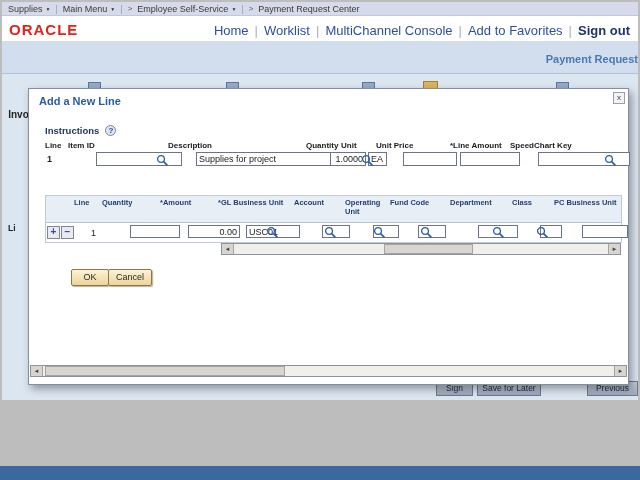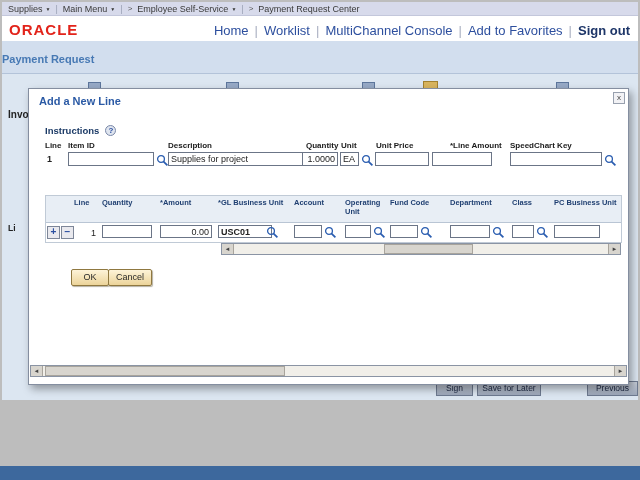--- a/index.html
+++ b/index.html
@@ -19,25 +19,25 @@
   .topbar { position:absolute; left:2px; top:16px; right:2px; height:25px; background:#ffffff; }
   .logo { position:absolute; left:7px; top:5px; color:#e2231a; font-weight:bold; font-size:15px; letter-spacing:1px; }
   .toplinks { position:absolute; right:8px; top:7px; display:flex; gap:6px; font-size:13px; color:#2d4f9e; align-items:center; }
   .toplink { cursor:pointer; }
   .link-sep { color:#a8aec0; }
   .signout { font-weight:bold; color:#1d3568; }
 
   
   .content { position:absolute; left:2px; top:41px; right:2px; height:359px; background:#dce6f1; }
   .titleband { position:absolute; left:0; top:0; right:0; height:33px; background:#d2deee; border-bottom:1px solid #b3c3d9; }
-  .page-title { text-align:left; padding-top:12px; font-size:11px; font-weight:bold; color:#4779b4; }
+  .page-title { text-align:right; padding-top:12px; font-size:11px; font-weight:bold; color:#4779b4; }
   .step { position:absolute; top:41px; width:13px; height:13px; background:#96a9c6; border:1px solid #5d769c; }
   .step.active { width:15px; height:15px; top:40px; background:#d8b45e; border-color:#a2812f; }
   .frag { position:absolute; font-weight:bold; color:#222; white-space:nowrap; overflow:hidden; }
-  .frag-invoice { left:6px; top:68px; font-size:10px; width:21px; }
+  .frag-invoice { left:6px; top:68px; font-size:10px; width:21px;text-align:center; }
   .frag-line { left:6px; top:182px; font-size:8.5px; width:13px; }
 
   .gray-btn { position:absolute; height:15px; background:linear-gradient(#c6cdd8,#9da8ba); border:1px solid #6e7a90;
               font-size:8.5px; color:#1c2742; text-align:center; line-height:13px; cursor:pointer; }
 
   .bottombar { position:absolute; left:0; right:0; top:466px; height:14px; background:#3d689d; }
 
   
   .modal { position:absolute; left:28px; top:88px; width:601px; height:297px; background:#ffffff;
            border:1px solid #848ea0; box-shadow:3px 4px 8px rgba(0,0,0,.35); z-index:10; }
@@ -45,21 +45,21 @@
   .modal-close { position:absolute; right:3px; top:3px; width:12px; height:12px; background:#f2f2f5;
                  border:1px solid #98a0ae; color:#444; font-size:8px; line-height:10px; text-align:center; cursor:pointer; }
 
   .instructions { position:absolute; left:16px; top:36px; display:flex; align-items:center; gap:6px; }
   .instructions-label { font-size:9.5px; font-weight:bold; color:#1b3a66; }
   .help-icon { width:11px; height:11px; border:1px solid #7a88a8; border-radius:50%; background:#dfe5ef;
                color:#2b4fa0; font-size:8px; font-weight:bold; text-align:center; line-height:10px; cursor:pointer; }
 
   .flabel { position:absolute; top:52px; font-size:8px; font-weight:bold; color:#1a1a1a; white-space:nowrap; }
   .ps-input { position:absolute; height:14px; border:1px solid #6b7587; background:#fff; font-size:9px;
-              padding:0 2px; color:#222; font-family:inherit; }
+              padding:0 2px; color:#222; font-family:inherit;margin-left:28px; }
   .num { text-align:right; }
   .plain-val { position:absolute; font-size:9px; color:#222; }
   .lookup { position:absolute; width:13px; height:13px; cursor:pointer; }
 
   .acct-bar { position:absolute; left:16px; top:90px; width:577px; height:14px; background:#eedcae;
               border:1px solid #d8c28c; font-size:9px; font-weight:bold; color:#1d3d6e; line-height:12px; padding-left:4px; }
 
   .grid { position:absolute; left:16px; top:106px; width:577px; height:48px; border:1px solid #c0cad6; }
   .grid-head { position:absolute; left:0; top:0; right:0; height:27px; background:#e8eef5; border-bottom:1px solid #b9c5d4; }
   .ghead { position:absolute; top:3px; font-size:7.5px; font-weight:bold; color:#1f3f71; line-height:1.15; }
@@ -204,21 +204,21 @@
       <div class="ghead" style="left:404px; width:52px;">Department</div>
       <div class="ghead" style="left:466px; width:36px;">Class</div>
       <div class="ghead" style="left:508px; width:68px;">PC Business Unit</div>
     </div>
     <div class="grid-row">
       <div class="row-btn" style="left:1px; top:3px;">+</div>
       <div class="row-btn" style="left:15px; top:3px;">−</div>
       <div class="plain-val" style="left:28px; top:5px; width:22px; text-align:right;">1</div>
       <input class="ps-input num" style="left: 56px; width: 50px;" value="">
       <input class="ps-input num" style="left: 114px; width: 52px;" value="0.00">
-      <input class="ps-input" style="left: 172px; width: 54px; font-weight: bold;" value="USC01">
+      <input class="ps-input" style="left: 172px; width: 54px;" value="USC01">
       <span class="lookup" style="left:220px;">
         <svg width="13" height="13" viewBox="0 0 13 13">
             <circle cx="5" cy="5" r="3.4" fill="none" stroke="#2a5db0" stroke-width="1.3"></circle>
             <line x1="7.6" y1="7.6" x2="11.4" y2="11.4" stroke="#2a5db0" stroke-width="1.7"></line>
           </svg>
       </span>
       <input class="ps-input" style="left: 248px; width: 28px;" value="">
       <span class="lookup" style="left:278px;">
         <svg width="13" height="13" viewBox="0 0 13 13">
             <circle cx="5" cy="5" r="3.4" fill="none" stroke="#2a5db0" stroke-width="1.3"></circle>

